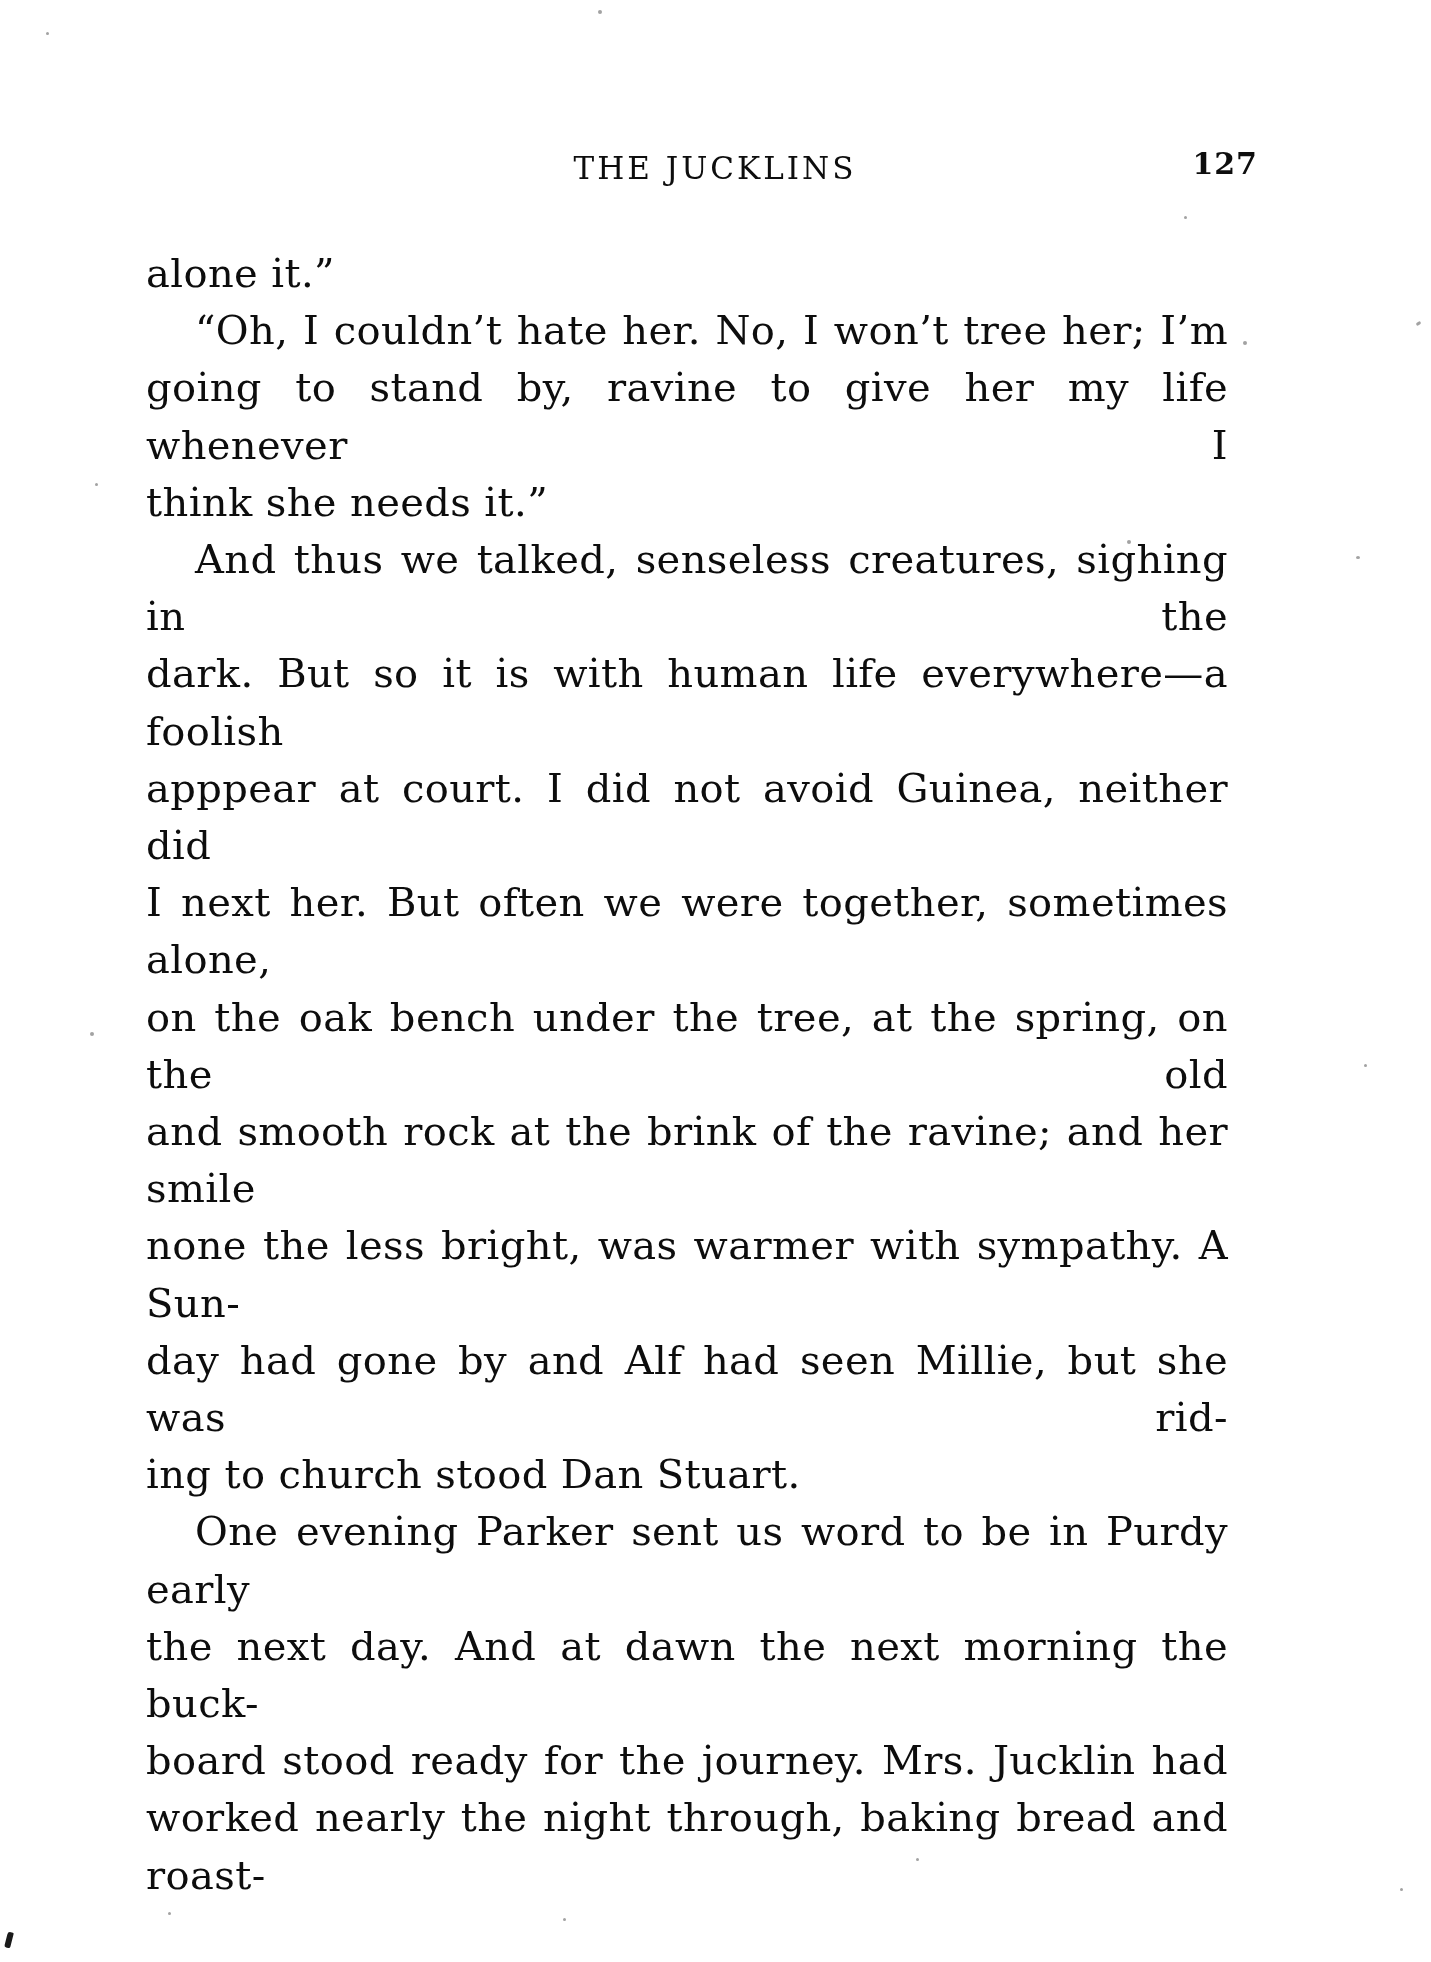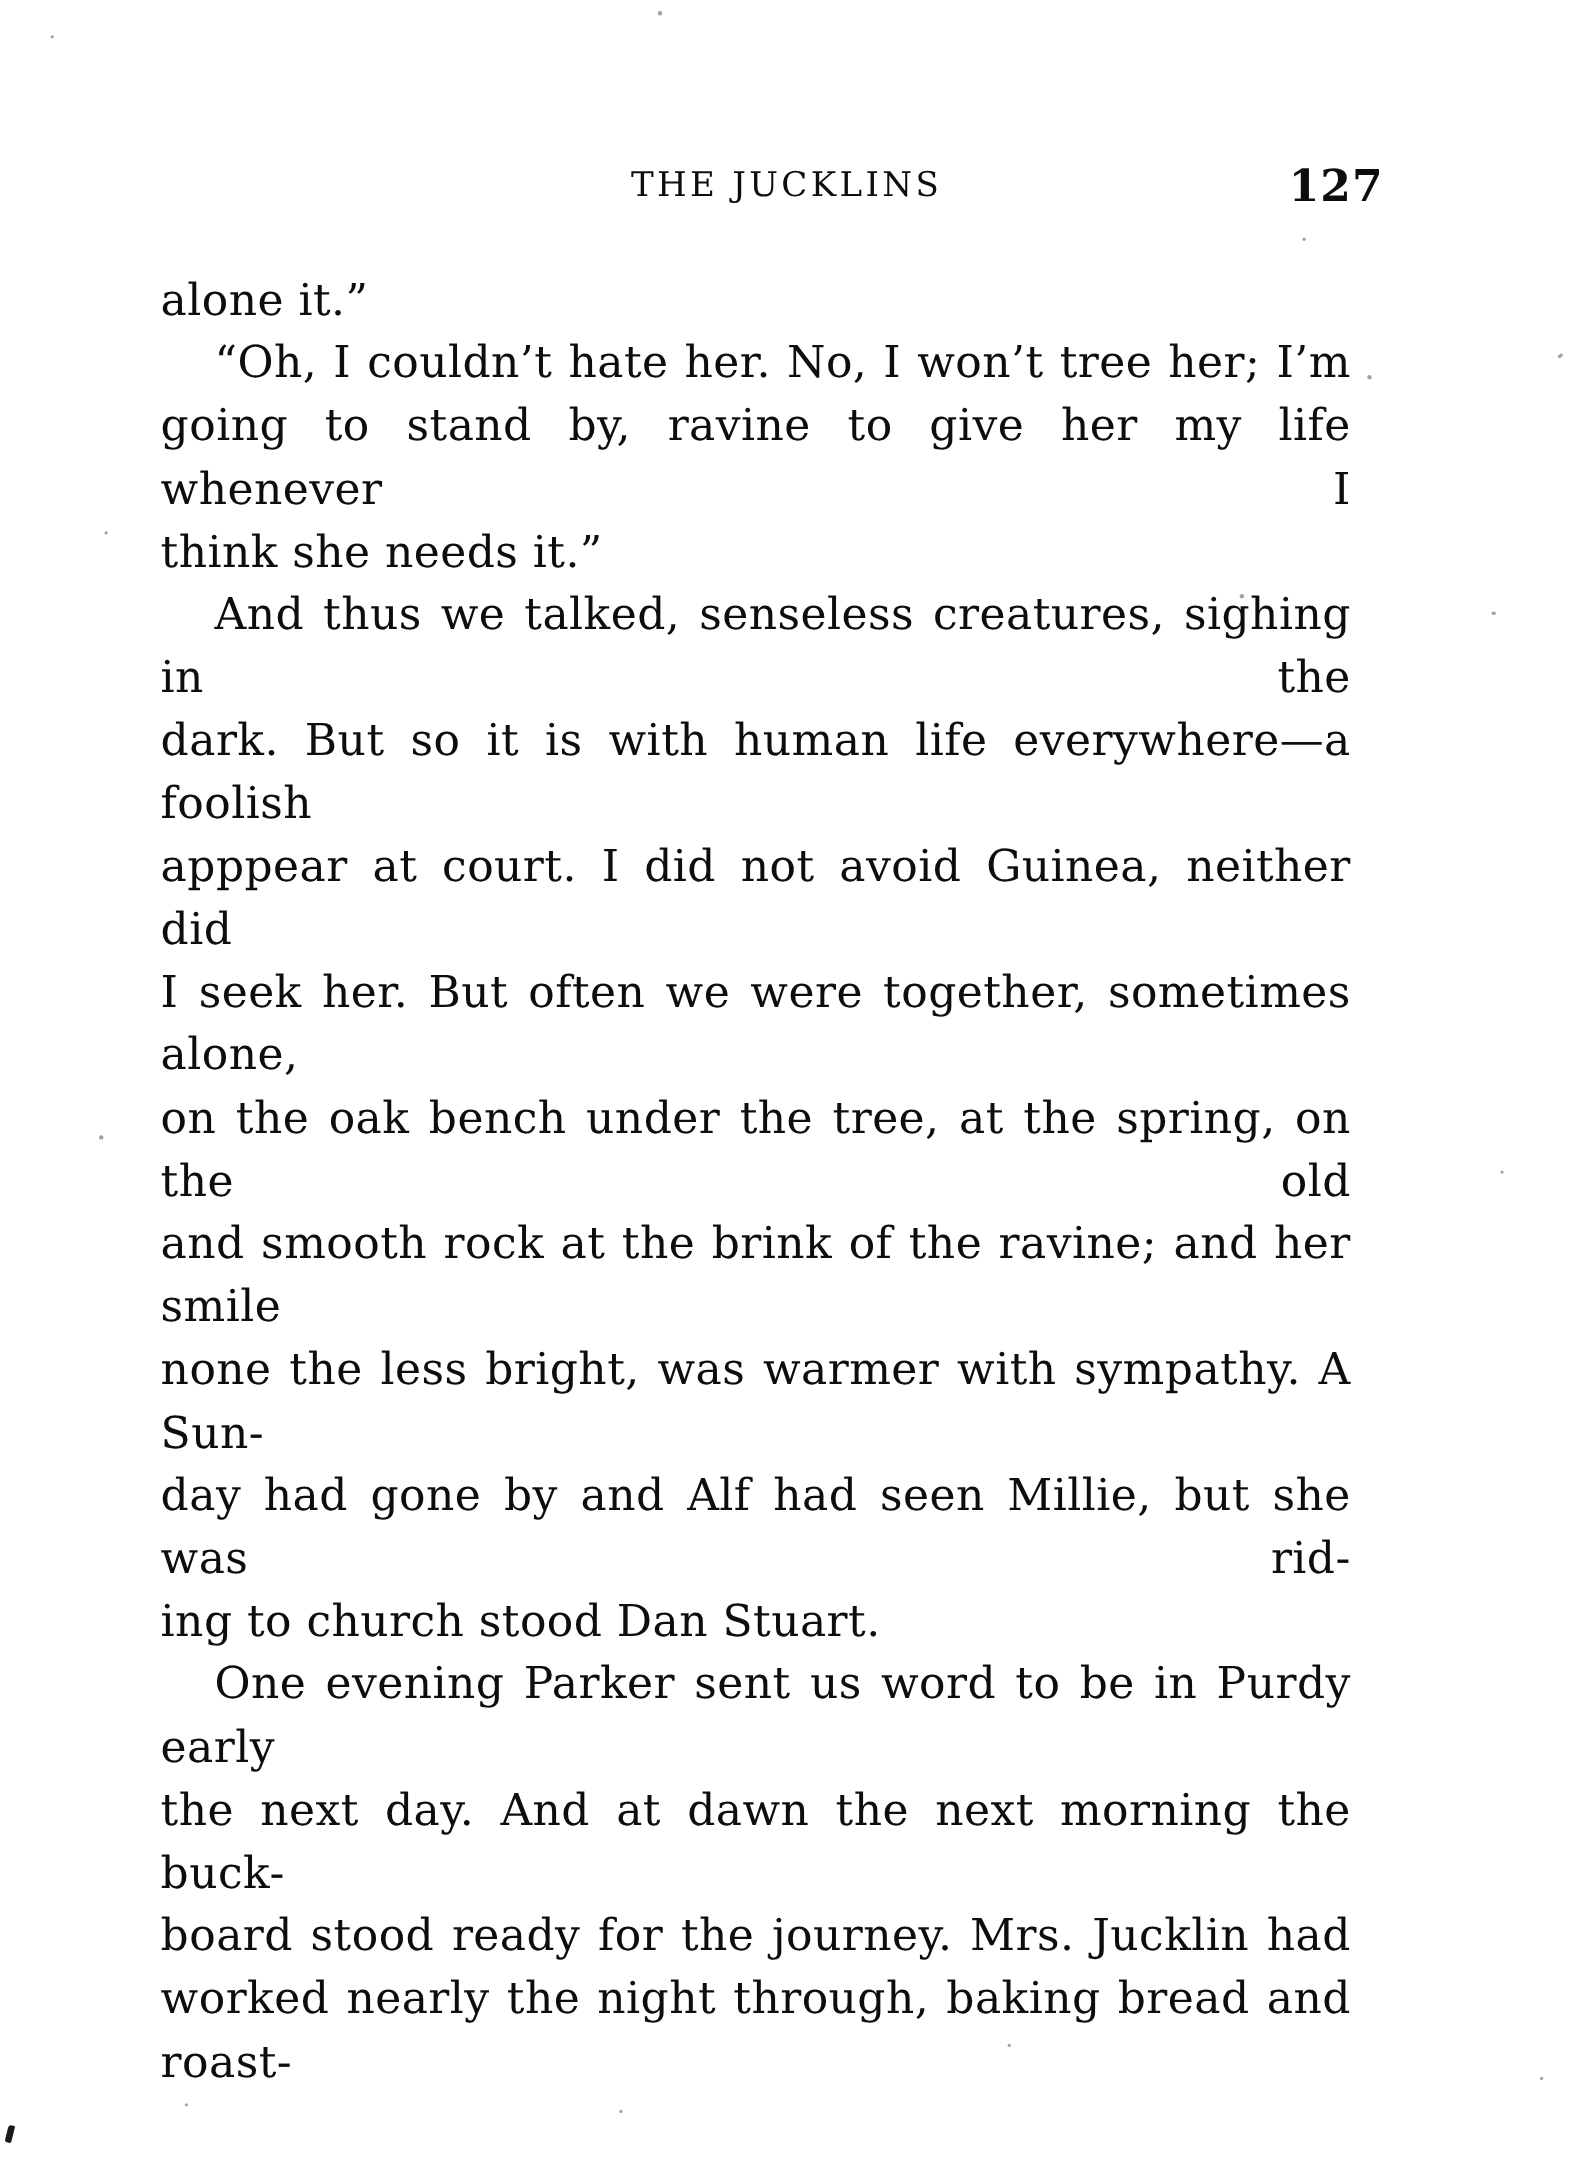--- a/index.html
+++ b/index.html
@@ -21,21 +21,21 @@
     text-align:center;
     font-size:31px;
     font-weight:400;
     letter-spacing:3px;
     transform:translateX(28px);
     white-space:nowrap;
   }
   .page-num{
     position:absolute;
     right:-30px;top:-4px;
-    font-size:40px;
+    font-size:30px;
     font-weight:700;
     letter-spacing:1px;
   }
   .body-text{
     font-size:40px;
     line-height:57.2px;
     letter-spacing:0.4px;
   }
   .line{
     width:100%;
@@ -77,21 +77,21 @@
     </div>
 
     <div class="body-text">
         <div class="line">alone it.”</div>
         <div class="line just indent">“Oh, I couldn’t hate her.  No, I won’t tree her; I’m</div>
         <div class="line just">going to stand by, ravine to give her my life whenever I</div>
         <div class="line">think she needs it.”</div>
         <div class="line just indent">And thus we talked, senseless creatures, sighing in the</div>
         <div class="line just">dark.  But so it is with human life everywhere—a foolish</div>
         <div class="line just">apppear at court.   I did not avoid Guinea, neither did</div>
-        <div class="line just">I seek her.  But often we were together, sometimes alone,</div>
+        <div class="line just">I next her.  But often we were together, sometimes alone,</div>
         <div class="line just">on the oak bench under the tree, at the spring, on the old</div>
         <div class="line just">and smooth rock at the brink of the ravine; and her smile</div>
         <div class="line just">none the less bright, was warmer with sympathy.  A Sun-</div>
         <div class="line just">day had gone by and Alf had seen Millie, but she was rid-</div>
         <div class="line">ing to church stood Dan Stuart.</div>
         <div class="line just indent">One evening Parker sent us word to be in Purdy early</div>
         <div class="line just">the next day.  And at dawn the next morning the buck-</div>
         <div class="line just">board stood ready for the journey.  Mrs. Jucklin had</div>
         <div class="line just">worked nearly the night through, baking bread and roast-</div>
       </div>

